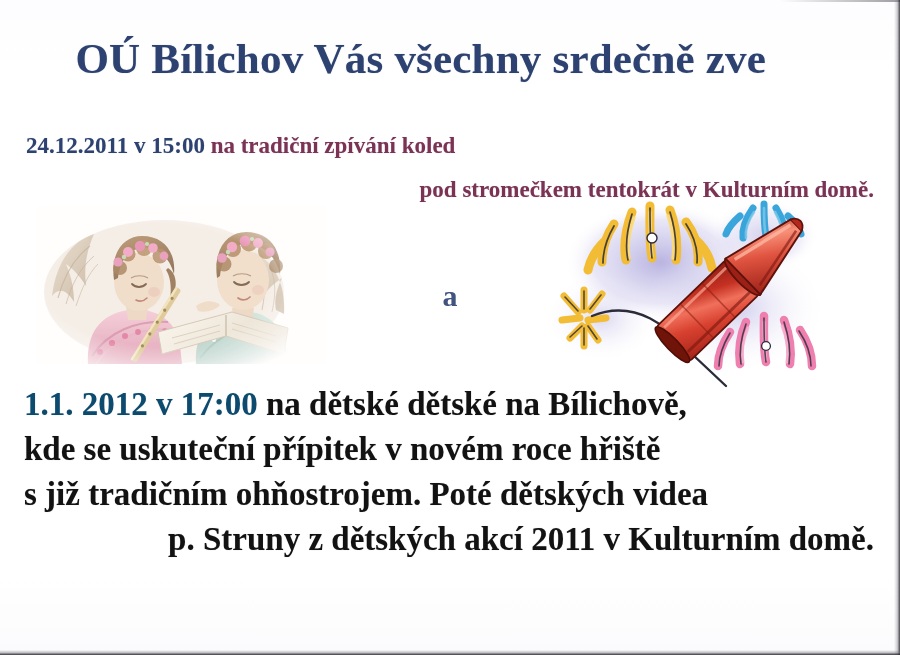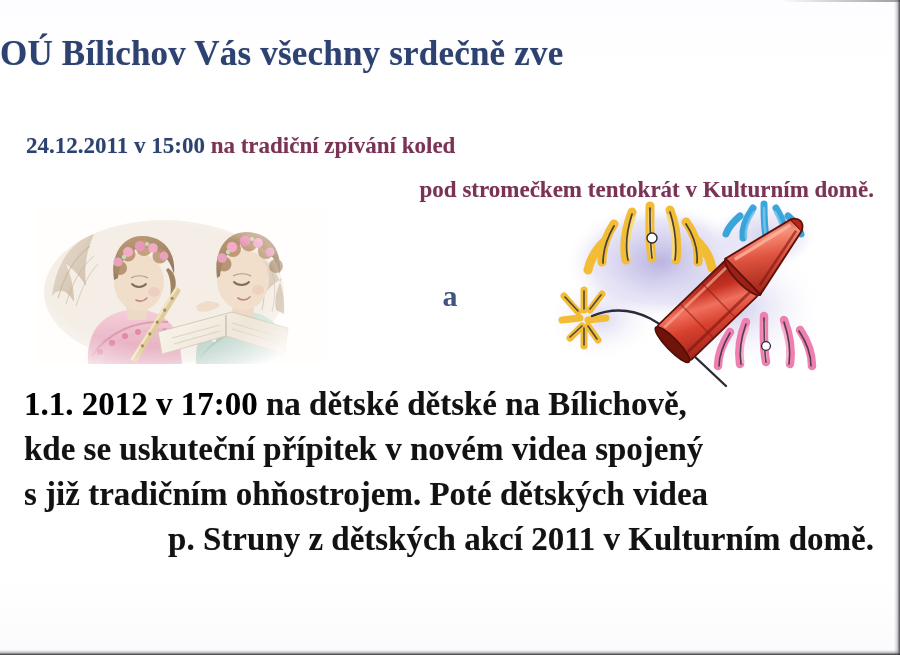--- a/index.html
+++ b/index.html
@@ -31,22 +31,22 @@
     background:linear-gradient(180deg,rgba(190,190,195,0) 0%,rgba(110,110,118,.4) 50%,rgba(35,35,40,.9) 100%);
   }
   .scan-edge-top-right{
     position:absolute;top:0;right:0;width:120px;height:2px;
     background:linear-gradient(90deg,rgba(150,150,160,0),rgba(60,60,70,.5));
   }
 
   
   .title{
     position:absolute;left:0;top:34px;width:766px;
-    text-align:left;
-    font-size:35px;font-weight:bold;letter-spacing:.2px;
+    text-align:right;
+    font-size:43px;font-weight:bold;letter-spacing:.2px;
     color:#2d4270;
     text-shadow:0 0 1px rgba(45,66,112,.35);
   }
   .block-xmas{
     position:absolute;left:26px;top:124px;width:848px;
     font-size:23px;font-weight:bold;line-height:44px;
     text-align:justify;
     color:#7a3355;
     z-index:6;
     text-shadow:0 0 1px rgba(122,51,85,.3);
@@ -64,21 +64,21 @@
   }
   .block-ny{
     position:absolute;left:24px;top:382px;width:850px;
     font-size:33px;font-weight:bold;line-height:45px;
     text-align:justify;
     color:#121212;
     z-index:6;
     text-shadow:0 0 1px rgba(0,0,0,.25);
   }
   .block-ny .date{
-    color:#000000;
+    color:#0c4a6e;
     text-shadow:0 0 1px rgba(58,82,136,.3);
   }
   .block-xmas p,.block-ny p{margin:0;}
   .lastline{text-align:right;}
 
   
   .angels{
     position:absolute;left:36px;top:206px;width:290px;height:158px;
     z-index:3;
   }
@@ -382,21 +382,21 @@
 
   <div class="block-xmas">
     <p><span class="date">24.12.2011  v 15:00</span> <span>na  tradiční  zpívání  koled</span></p>
     <p class="lastline">pod stromečkem tentokrát v Kulturním domě.</p>
   </div>
 
   <div class="conj">a</div>
 
   <div class="block-ny">
     <p><span class="date">1.1.  2012  v  17:00</span> <span>na dětské dětské na Bílichově,</span></p>
-    <p>kde se uskuteční přípitek v novém videa  spojený</p>
+    <p>kde se uskuteční přípitek v novém roce  hřiště</p>
     <p>s již tradičním ohňostrojem. Poté dětských videa</p>
     <p class="lastline">p. Struny z dětských akcí 2011 v Kulturním domě.</p>
   </div>
 
   <div class="scan-edge-top-right"></div>
   <div class="scan-edge-right"></div>
   <div class="scan-edge-bottom"></div>
 </div>
 
 </body></html>

